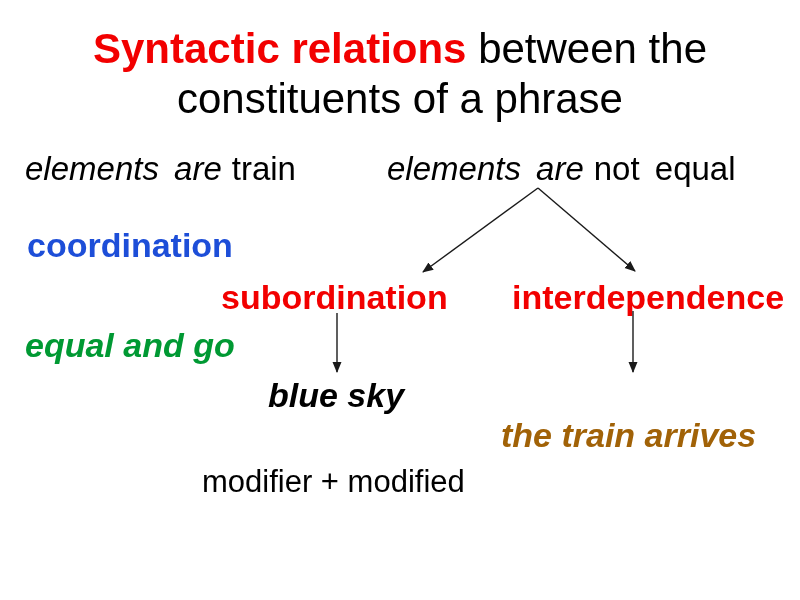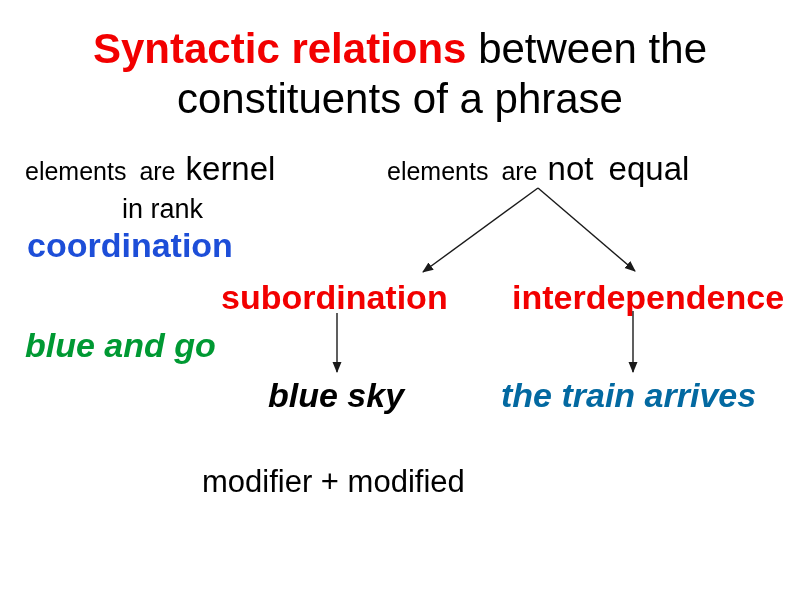--- a/index.html
+++ b/index.html
@@ -18,21 +18,21 @@
     width: 800px;
     text-align: center;
     font-size: 42px;
     line-height: 1.2;
     letter-spacing: 0px;
     color: #000000;
   }
   .title .accent { font-weight: bold; }
   .abs { position: absolute; white-space: nowrap; line-height: 1; }
   .cond { word-spacing: 6px; }
-  .t-sm { font-size: 25px; }
+  .t-sm { font-size: 33px; font-style: italic; }
   .t-lg { font-size: 33px; margin-left: 10px; }
   .in-rank { left: 122px; top: 196px; font-size: 27px; }
   .rel {
     font-size: 34px;
     font-weight: bold;
   }
   .example {
     font-size: 34px;
     font-weight: bold;
     font-style: italic;
@@ -59,37 +59,36 @@
 </head>
 <body>
 
 <div class="slide">
 
   <div class="title">
     <div><span class="accent" style="color: rgb(242, 0, 0);">Syntactic relations</span><span> between the</span></div>
     <div>constituents of a phrase</div>
   </div>
 
-  <div class="abs cond pos-eq-cond"><span class="t-sm">elements are</span><span class="t-lg">kernel</span></div>
+  <div class="abs cond pos-eq-cond"><span class="t-sm">elements are</span><span class="t-lg">train</span></div>
 
-  <div class="abs in-rank">in rank</div>
 
   <div class="abs rel pos-coord" style="color: #1d4ed8;">coordination</div>
 
-  <div class="abs example pos-comeandgo" style="color: rgb(0, 153, 51);">blue and go</div>
+  <div class="abs example pos-comeandgo" style="color: rgb(0, 153, 51);">equal and go</div>
 
   <div class="abs cond pos-neq-cond"><span class="t-sm">elements are</span><span class="t-lg">not equal</span></div>
 
   <div class="abs rel pos-subord" style="color: rgb(242, 0, 0);">subordination</div>
 
   <div class="abs rel pos-interdep" style="color: rgb(242, 0, 0);">interdependence</div>
 
   <div class="abs example pos-bluesky" style="color: #000000;">blue sky</div>
 
-  <div class="abs example pos-train" style="color: #0369a1;">the train arrives</div>
+  <div class="abs example pos-train" style="color: #a16207; margin-top: 40px;">the train arrives</div>
 
 
   <div class="abs pattern pos-modifier">modifier + modified</div>
 
   <svg class="arrows" viewBox="0 0 800 600" xmlns="http://www.w3.org/2000/svg">
     <defs>
       <marker id="ah" markerUnits="userSpaceOnUse" markerWidth="12" markerHeight="10" refX="10" refY="4.5" orient="auto">
         <path d="M0,0 L11,4.5 L0,9 Z" fill="#1a1a1a"></path>
       </marker>
     </defs>

